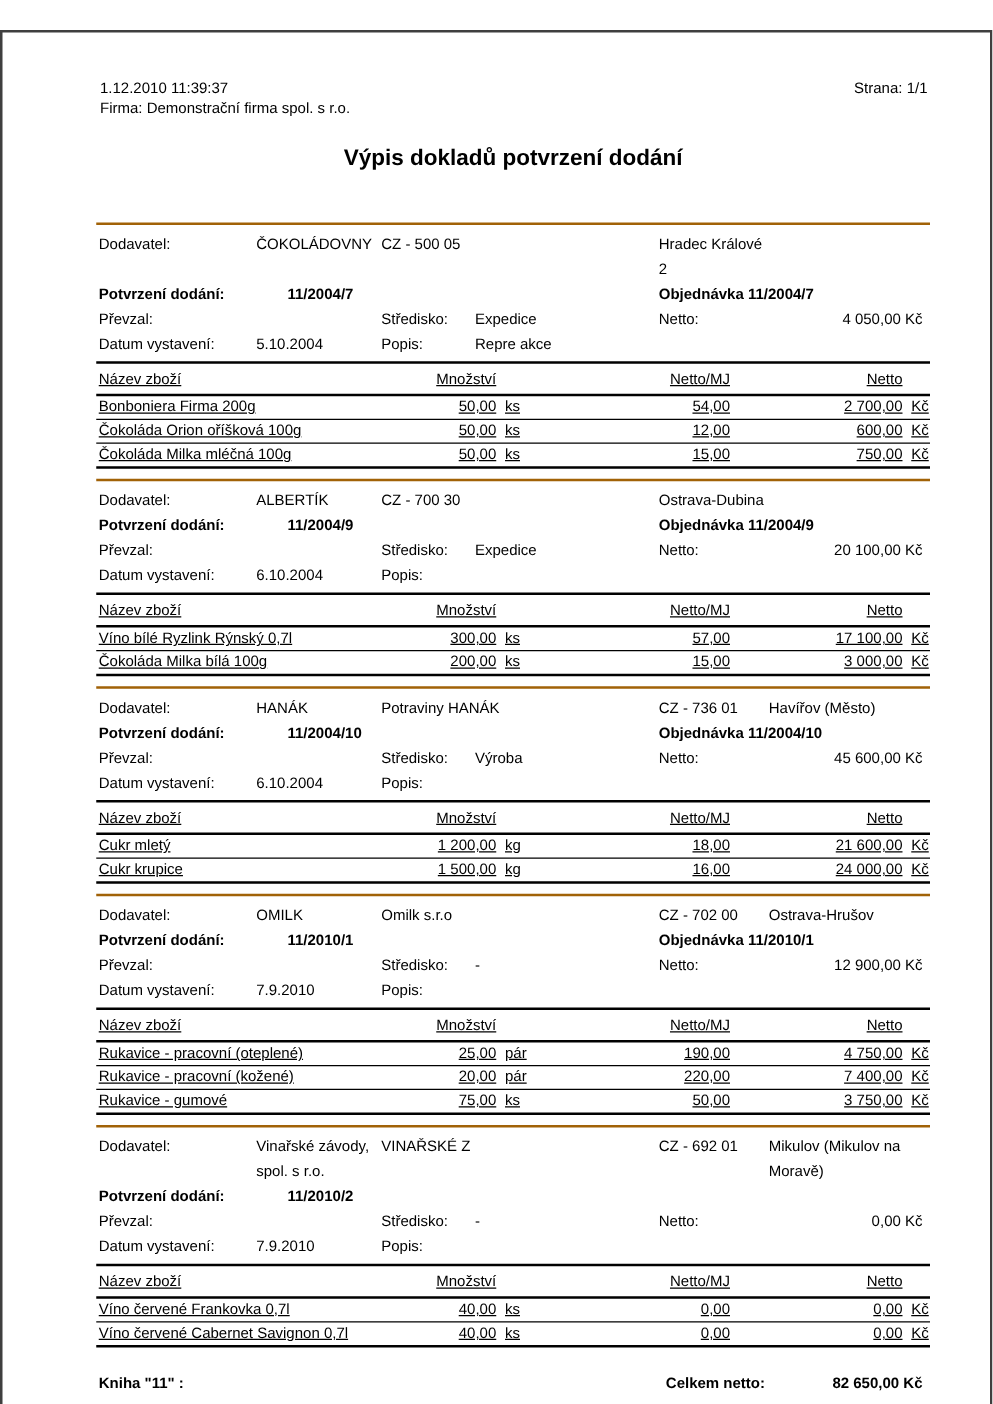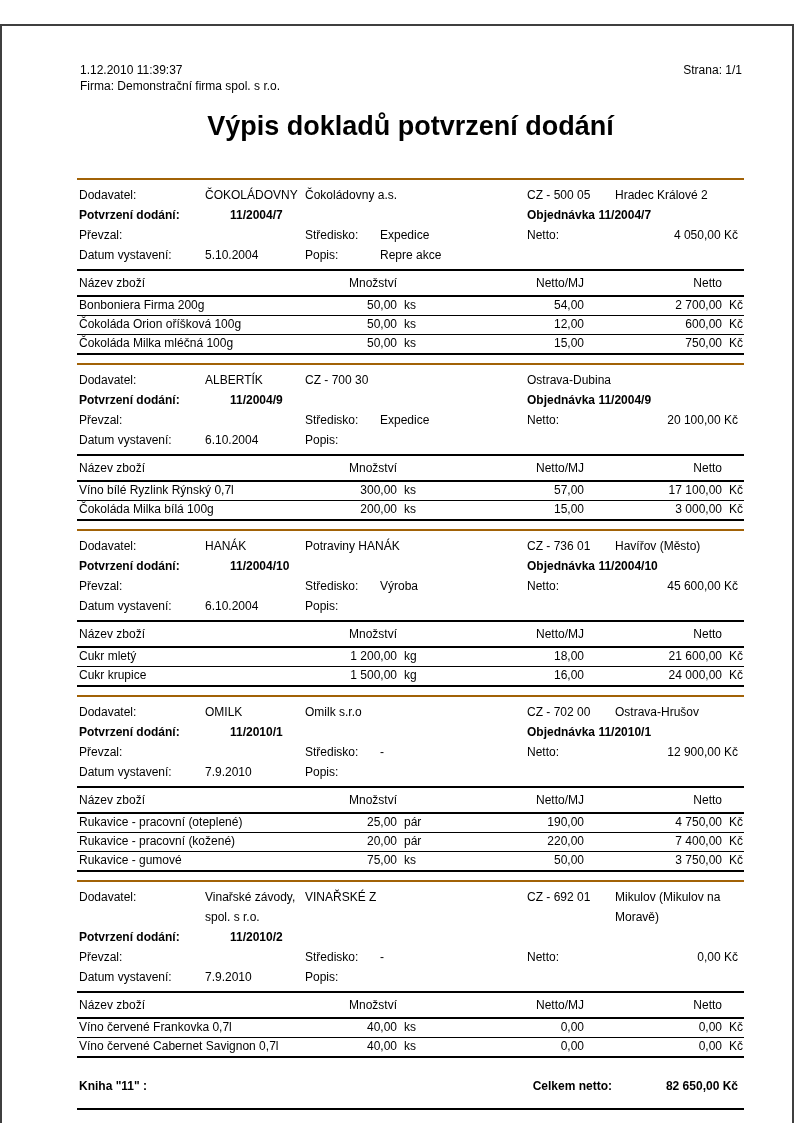--- a/index.html
+++ b/index.html
@@ -4,36 +4,36 @@
 <style>
   html,body { margin:0; padding:0; background:#ffffff; }
   .page {
     width:794px; height:1123px; box-sizing:border-box;
     border:2px solid #3f3f3f; background:#ffffff;
     font-family:"Liberation Sans","DejaVu Sans",sans-serif;
     font-size:12px; color:#000; position:relative; overflow:hidden;margin-top:24px;
   }
   .report-header { margin:36px 48px 0 78px; position:relative; line-height:16px; }
   .page-number { position:absolute; top:0; right:2px; }
-  .report-title { margin:18px 48px 0 75px; text-align:center; font-weight:bold; font-size:27px; line-height:28px; }
+  .report-title { margin:18px 48px 0 75px; text-align:center; font-weight:bold; font-size:18px; line-height:28px; }
   .content { margin:38px 48px 0 75px; }
 
   .supplier-section { border-top:2px solid #a16207; margin-bottom:8px; }
   .info { padding:5px 0 4px 0; }
   .info .row { line-height:20px; }
   .bold-row { font-weight:bold; }
   .g-info1 { display:grid; grid-template-columns:128px 100px 222px 88px 1fr; }
   .g-info2 { display:grid; grid-template-columns:153px 297px 1fr; }
   .g-info3 { display:grid; grid-template-columns:228px 75px 147px 80px 1fr; }
   .g-info4 { display:grid; grid-template-columns:128px 100px 75px 1fr; }
   .pl2 { padding-left:2px; }
   .num { text-align:right; }
   .pr6 { padding-right:6px; }
 
-  .items { border-bottom:2px solid #000; }
+  .items { border-bottom:2px solid #000;text-decoration:underline; }
   .g-items { display:grid; grid-template-columns:210px 110px 48px 139px 138px 27px; }
   .thead { border-top:2px solid #000; border-bottom:2px solid #000; padding:4px 0 3px 0; line-height:17px; }
   .item-row { line-height:15px; padding:1px 0 2px 0; }
   .item-row + .item-row { border-top:1px solid #000; }
   .unit { padding-left:7px; }
   .cur { padding-left:7px; }
   .name-cell { padding-left:2px; }
 
   .report-footer { border-bottom:2px solid #000; padding:11px 0 13px 0; }
   .footer-grid { display:grid; grid-template-columns:380px 155px 1fr; font-weight:bold; line-height:18px; }
@@ -51,21 +51,20 @@
   </div>
 
   <div class="report-title">Výpis dokladů potvrzení dodání</div>
 
   <div class="content">
   <section class="supplier-section">
     <div class="info">
       <div class="row g-info1">
         <span class="pl2">Dodavatel:</span>
         <span>ČOKOLÁDOVNY</span>
-        <span>Čokoládovny a.s.</span>
         <span>CZ - 500 05</span>
         <span class="city-cell">Hradec Králové 2</span>
       </div>
       <div class="row g-info2 bold-row">
         <span class="pl2">Potvrzení dodání:</span>
         <span>11/2004/7</span>
         <span><span>Objednávka</span> <span>11/2004/7</span></span>
       </div>
       <div class="row g-info3">
         <span class="pl2">Převzal:</span>

